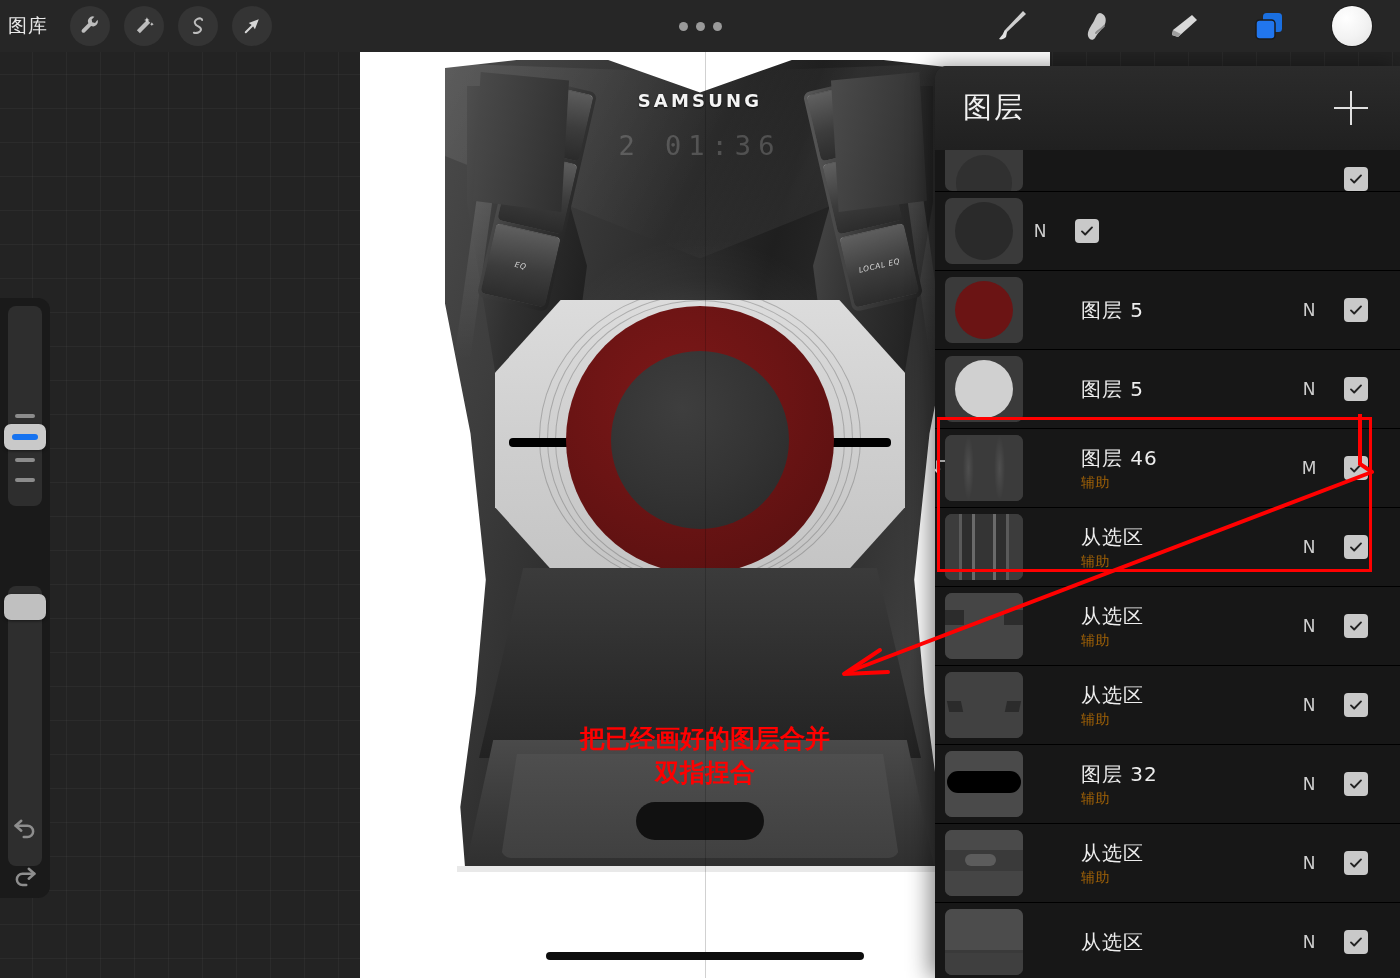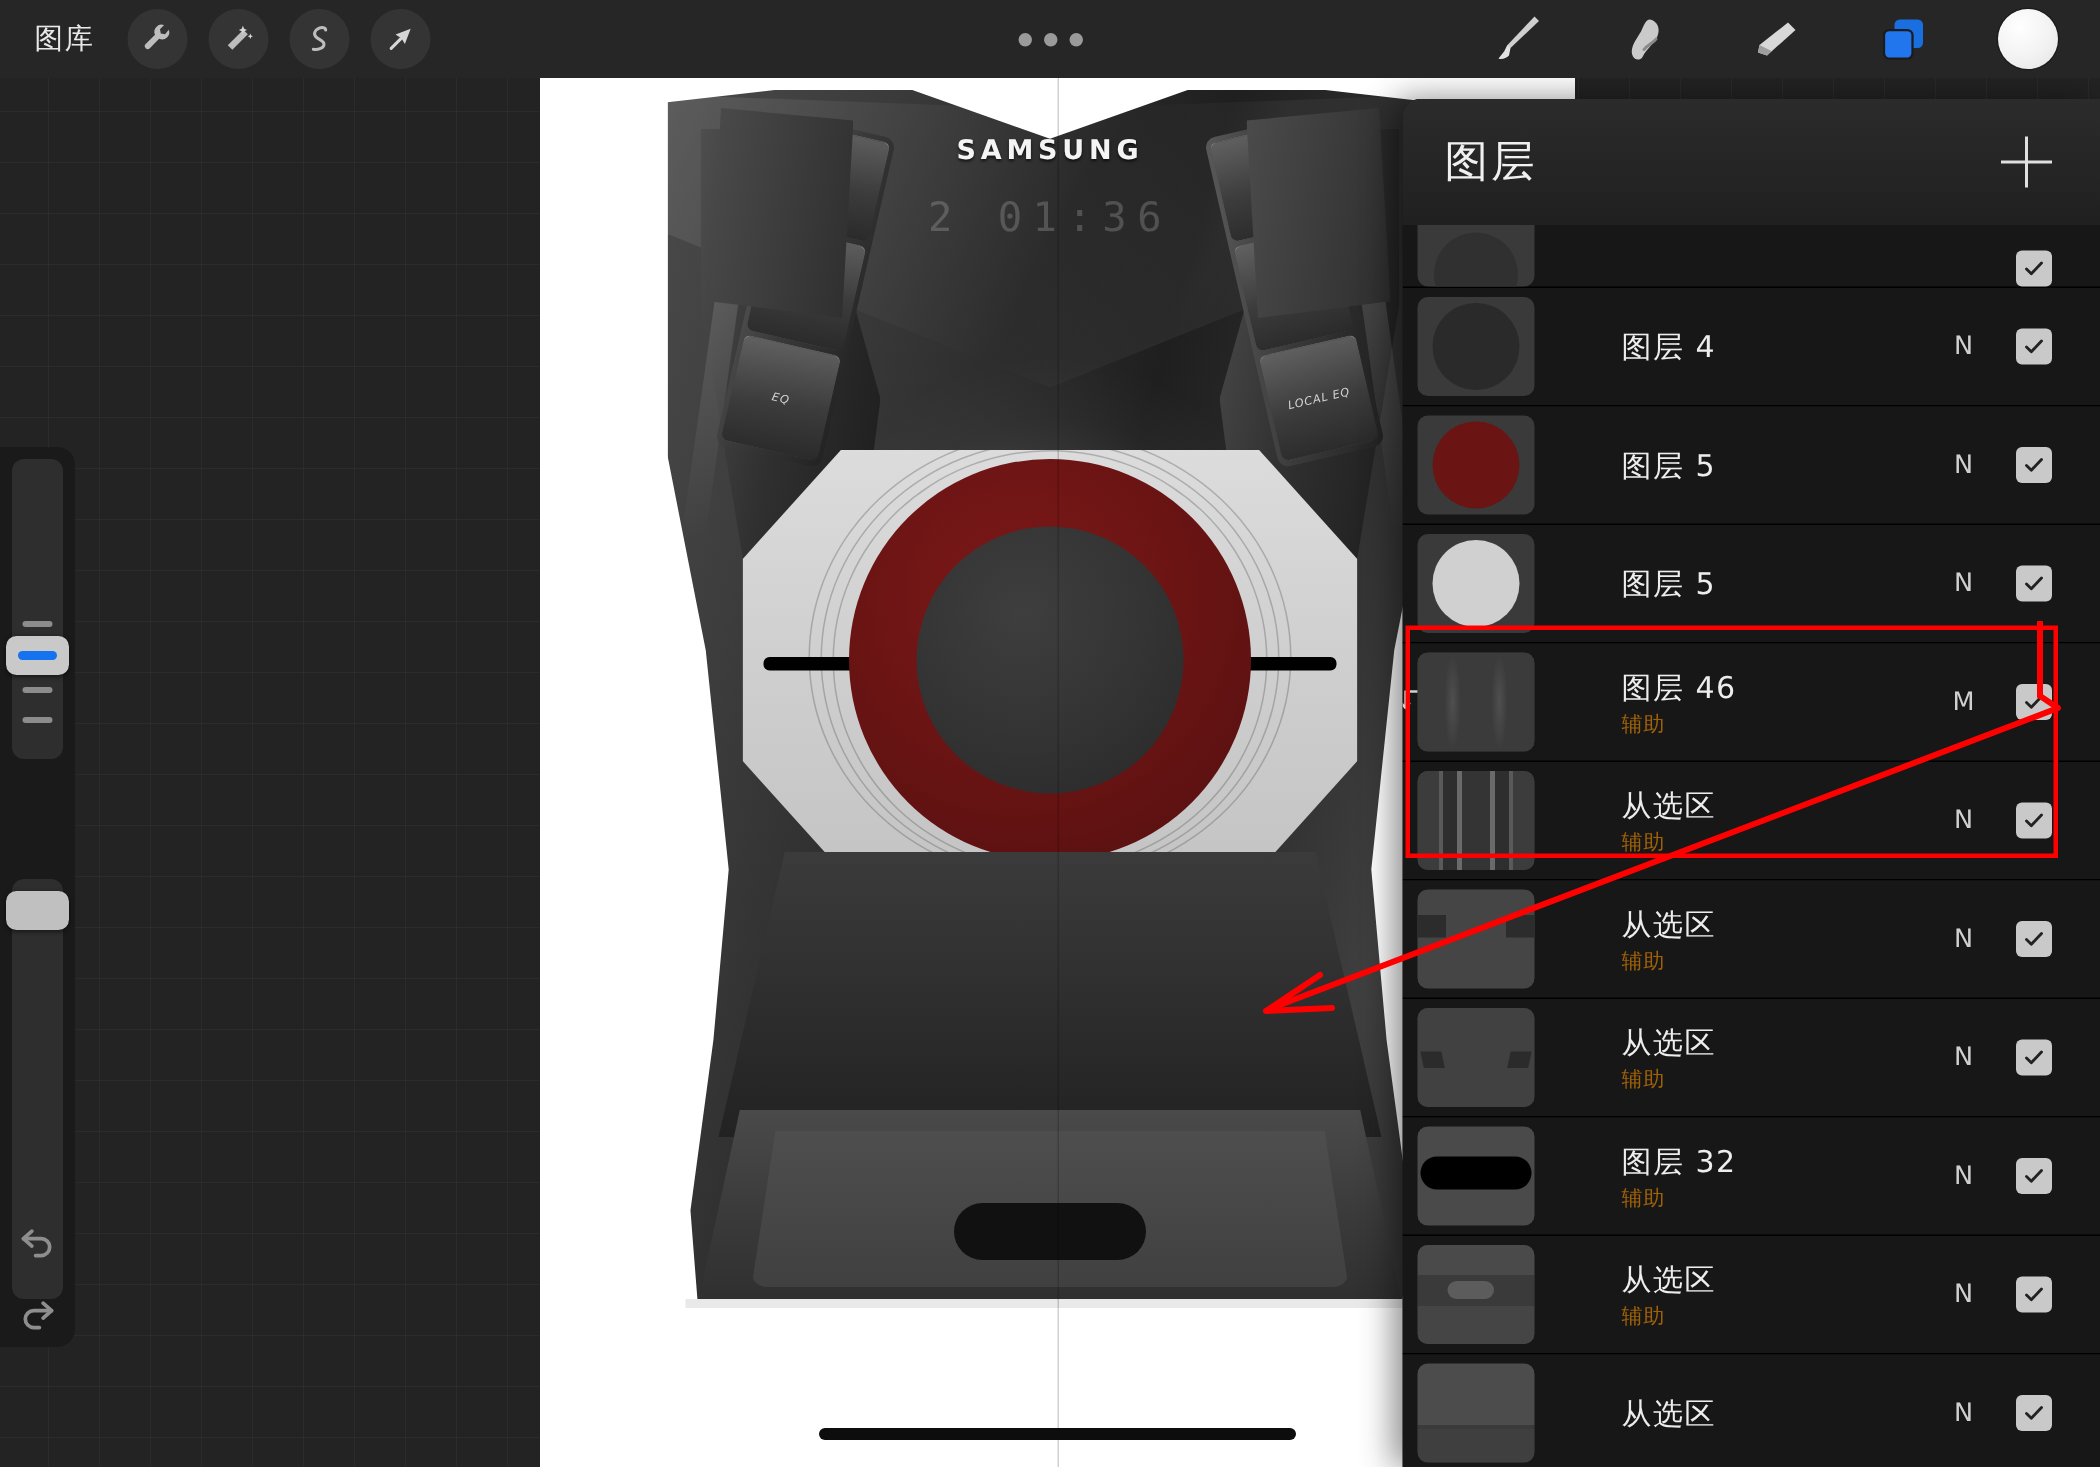--- a/index.html
+++ b/index.html
@@ -21,21 +21,21 @@
     background-size:34px 34px;
     background-position:-2px 6px;
   }
 
   
   .topbar{
     position:absolute;left:0;top:0;width:1400px;height:52px;
     background:#262626;z-index:60;
     display:flex;align-items:center;
   }
-  .topbar-left{display:flex;align-items:center;gap:14px;padding-left:15px;}
+  .topbar-left{display:flex;align-items:center;gap:14px;padding-left:0;}
   .gallery-label{
     color:#e8e8e8;font-size:19px;letter-spacing:1px;padding:0 8px;
     font-family:"DejaVu Sans","Liberation Sans",sans-serif;
   }
   .tool-btn{
     width:40px;height:40px;border-radius:50%;
     background:#343434;
     display:flex;align-items:center;justify-content:center;
   }
   .tool-btn svg{display:block;}
@@ -344,20 +344,21 @@
       <div class="lowpanel l"></div>
       <div class="lowpanel r"></div>
       <div class="base"></div>
       <div class="base-inset"></div>
       <div class="pill"></div>
       <div class="base-edge"></div>
     </div>
 
     <div class="sym-line"></div>
 
+    <div class="anno"><span>把已经画好的图层合并</span><br><span>双指捏合</span></div>
 
     <div class="home-bar"></div>
   </div>
 
   <div class="sidebar">
     <div class="slider-track size">
       <div class="tick" style="top:108px;width:20px"></div>
       <div class="tick" style="top:152px;width:20px"></div>
       <div class="tick" style="top:172px;width:20px"></div>
     </div>
@@ -398,23 +399,20 @@
           <div class="vis-box">
             <svg width="16" height="16" viewBox="0 0 16 16">
               <path d="M3 8.4 L6.2 11.5 L13 4.4" fill="none" stroke="#222" stroke-width="1.9" stroke-linecap="round" stroke-linejoin="round"></path>
             </svg>
           </div>
         </div>
         <div class="layer-row">
           <div class="thumb">
             <div class="th-circle" style="width:58px;height:58px;background:#2a2a2a"></div>
           </div>
-          <div class="layer-name-wrap">
-            <div class="layer-name">图层 4</div>
-          </div>
           <div class="blend">N</div>
           <div class="vis-box">
             <svg width="16" height="16" viewBox="0 0 16 16">
               <path d="M3 8.4 L6.2 11.5 L13 4.4" fill="none" stroke="#222" stroke-width="1.9" stroke-linecap="round" stroke-linejoin="round"></path>
             </svg>
           </div>
         </div>
         <div class="layer-row">
           <div class="thumb">
             <div class="th-circle" style="width:58px;height:58px;background:#6b1414"></div>

